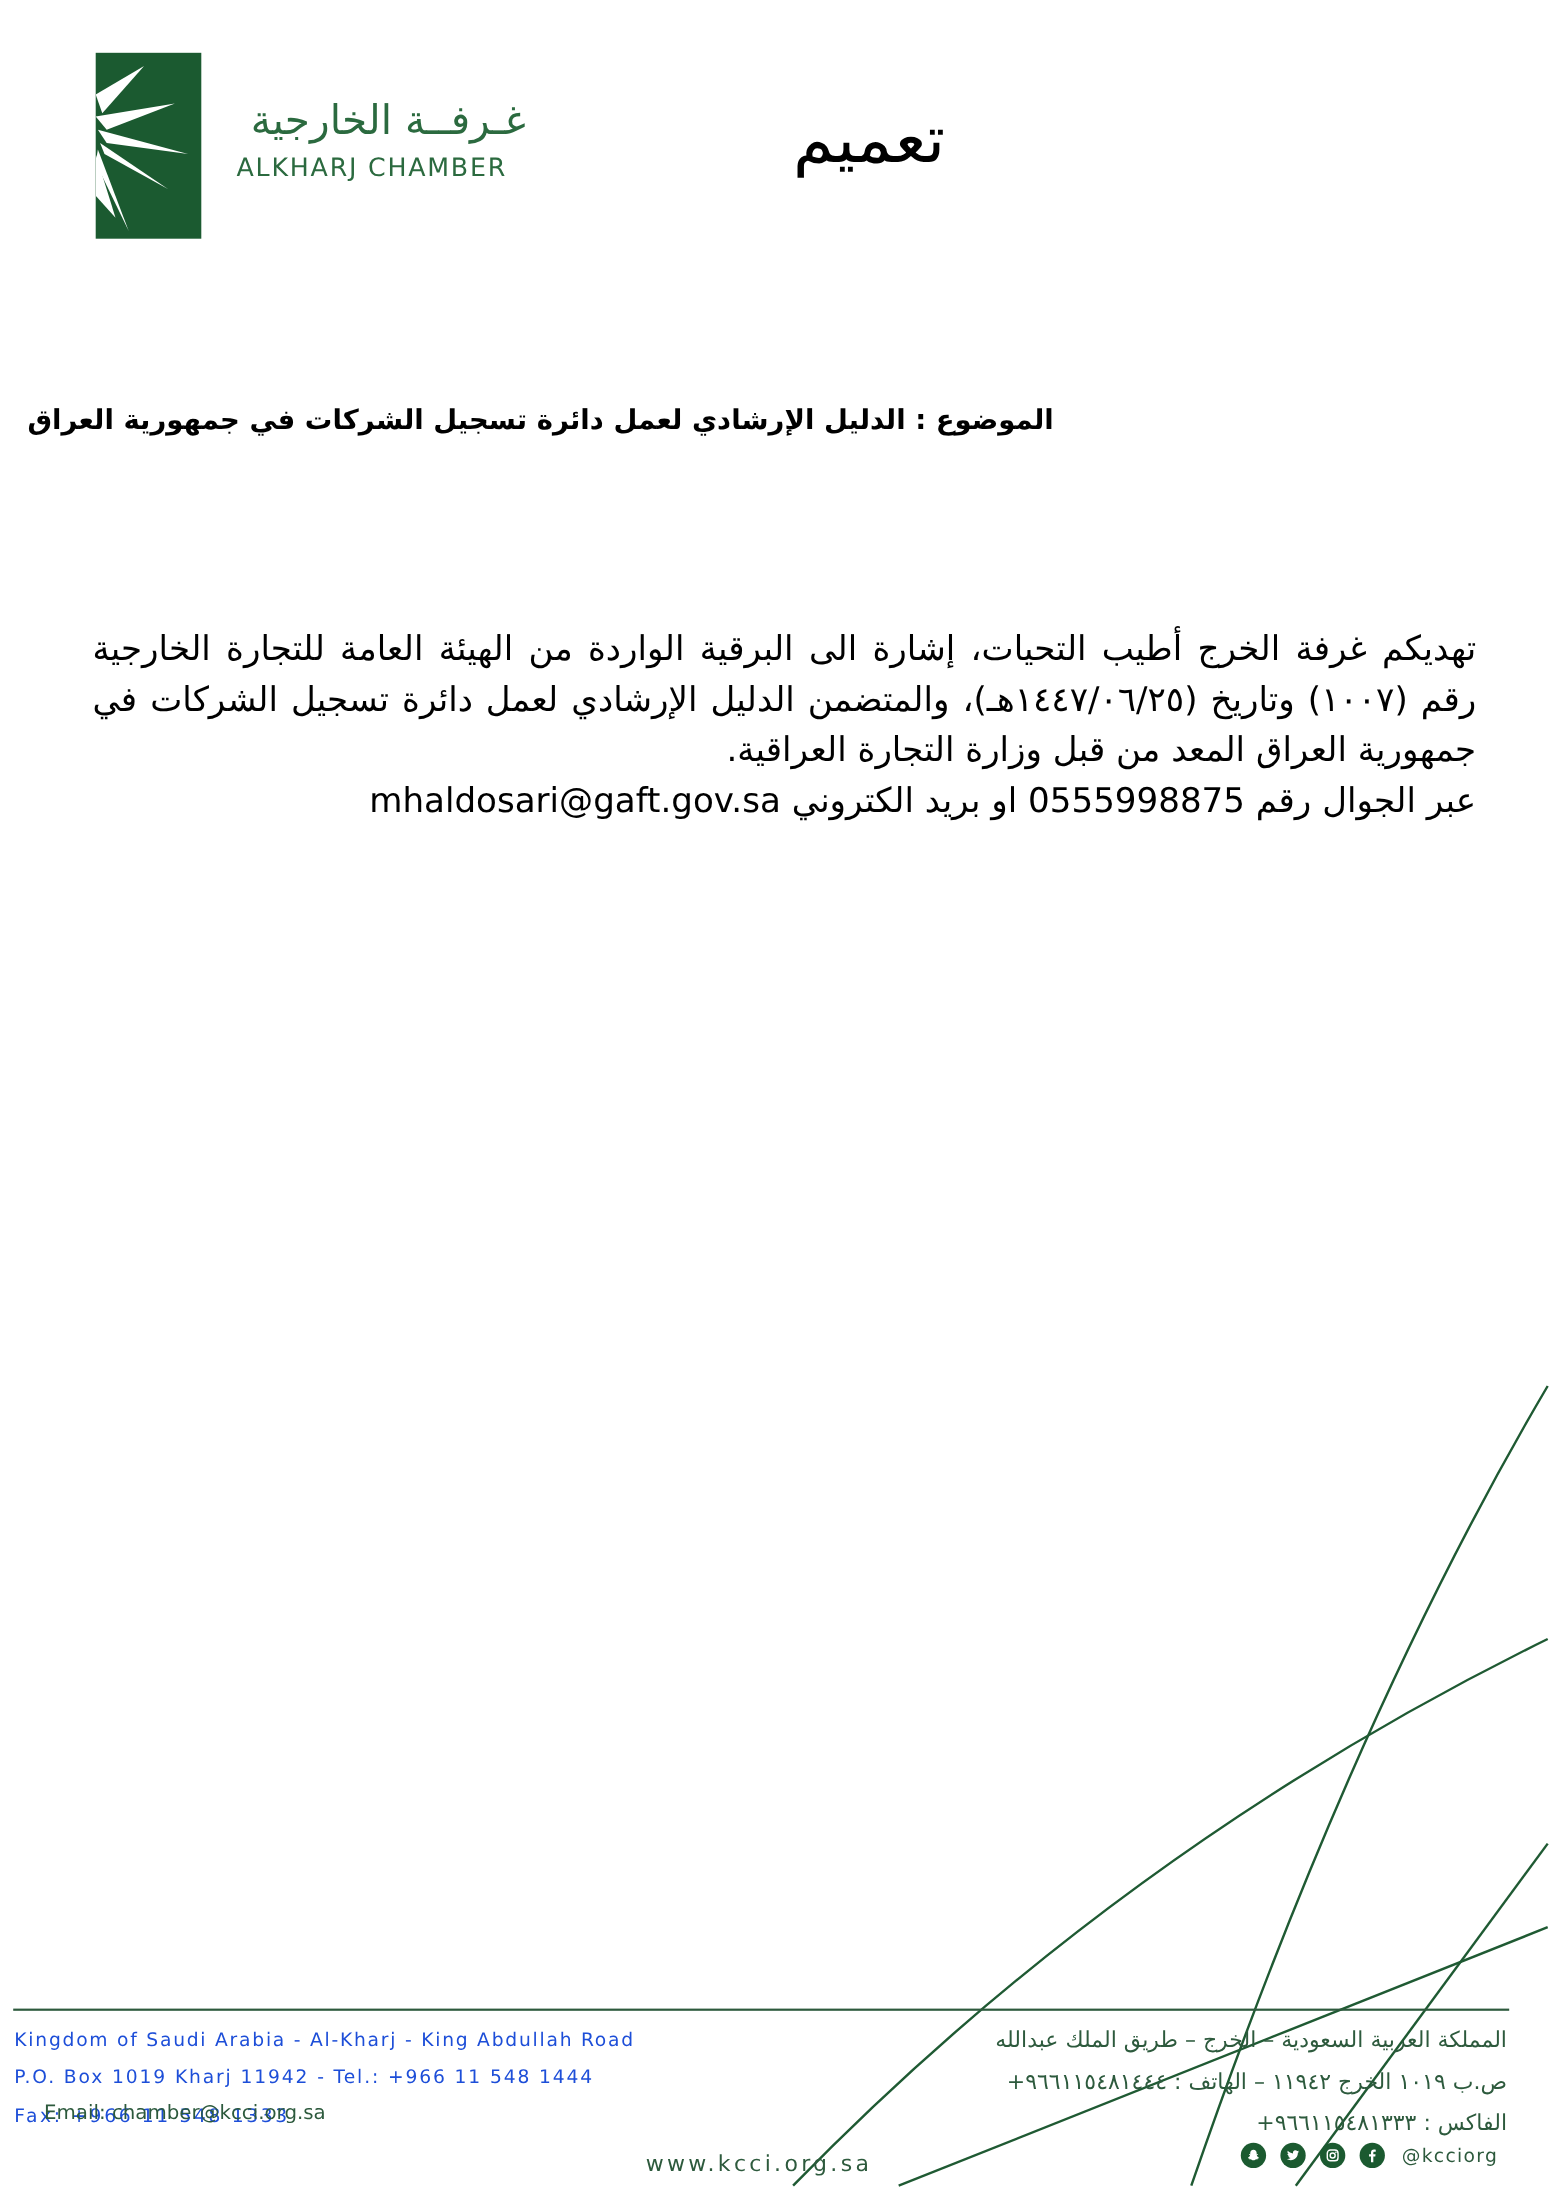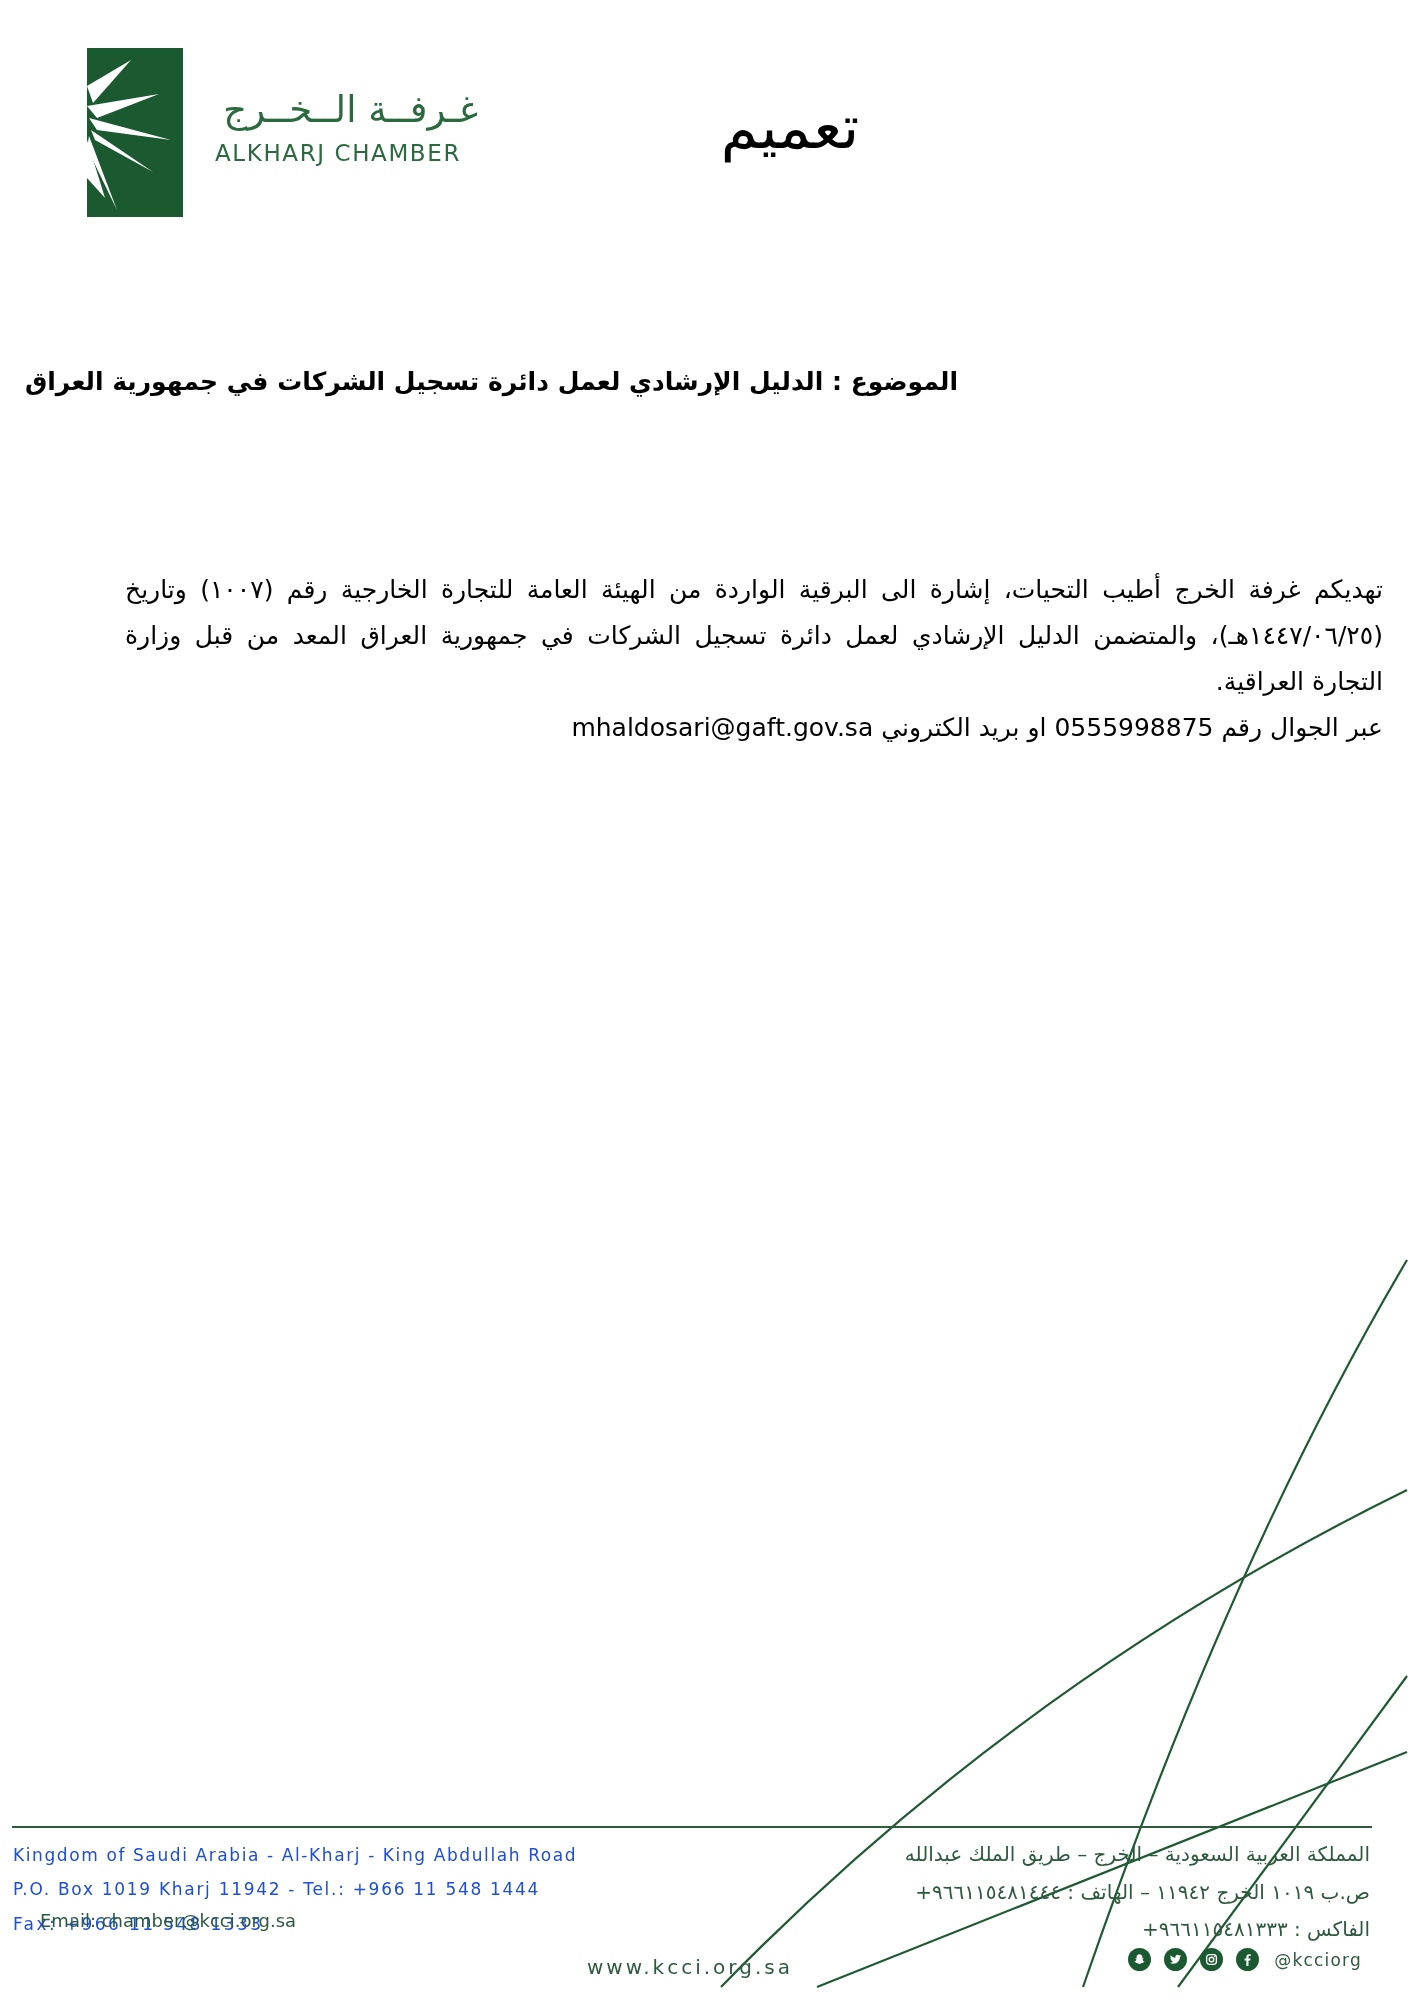--- a/index.html
+++ b/index.html
@@ -27,21 +27,21 @@
     font-family: "DejaVu Sans", sans-serif; font-size: 60px; line-height: 70px; color: #000; white-space: nowrap;
   }
 
   .subject {
     left: 28px; top: 364px; width: 930px; text-align: right; direction: rtl;
     font-family: "DejaVu Sans", sans-serif; font-weight: bold; font-size: 25px; line-height: 36px; white-space: nowrap;
   }
 
   .body-text {
     left: 84px; top: 567px; width: 1258px; direction: rtl; text-align: justify; text-align-last: right;
-    font-family: "DejaVu Sans", sans-serif; font-size: 25px; line-height: 46px; color: #000; margin-left: 41px;
+    font-family: "DejaVu Sans", sans-serif; font-size: 31px; line-height: 46px; color: #000;
   }
   .body-text p { margin: 0; }
   .body-text .ltr { direction: ltr; unicode-bidi: embed; }
 
   
   .hr { left: 12px; top: 1826px; width: 1360px; height: 1.5px; background: #2d5a3d; }
   .foot-en { left: 13px; font-family: "DejaVu Sans", sans-serif; color: #1d4ed8; white-space: nowrap; }
   .foot-en.l1 { top: 1845px; font-size: 17px; letter-spacing: 1.6px; }
   .foot-en.l2 { top: 1879px; font-size: 17px; letter-spacing: 1.7px; }
   .foot-en.l3 { top: 1914px; font-size: 17px; letter-spacing: 2.4px; }
@@ -84,21 +84,21 @@
     <g fill="#ffffff">
       <path d="M0 38 L44 12 L6 55 Z"></path>
       <path d="M0 58 L72 46 L10 70 Z"></path>
       <path d="M2 70 L84 92 L10 82 Z"></path>
       <path d="M4 82 L66 124 L8 92 Z"></path>
       <path d="M2 88 L30 162 L0 100 Z"></path>
       <path d="M0 92 L18 150 L0 130 Z"></path>
     </g>
   </svg>
 </div>
-<div class="abs logo-ar">غـرفــة الــخــرج</div>
+<div class="abs logo-ar">غـرفــة الخارجية</div>
 <div class="abs logo-en">ALKHARJ CHAMBER</div>
 
 <div class="abs doc-title">تعميم</div>
 
 <div class="abs subject">الموضوع : الدليل الإرشادي لعمل دائرة تسجيل الشركات في جمهورية العراق</div>
 
 <div class="abs body-text">
   <p>تهديكم غرفة الخرج أطيب التحيات، إشارة الى البرقية الواردة من الهيئة العامة للتجارة الخارجية رقم (١٠٠٧) وتاريخ (١٤٤٧/٠٦/٢٥هـ)، والمتضمن الدليل الإرشادي لعمل دائرة تسجيل الشركات في جمهورية العراق المعد من قبل وزارة التجارة العراقية.</p>
   <p>
     <span>عبر الجوال رقم</span>

